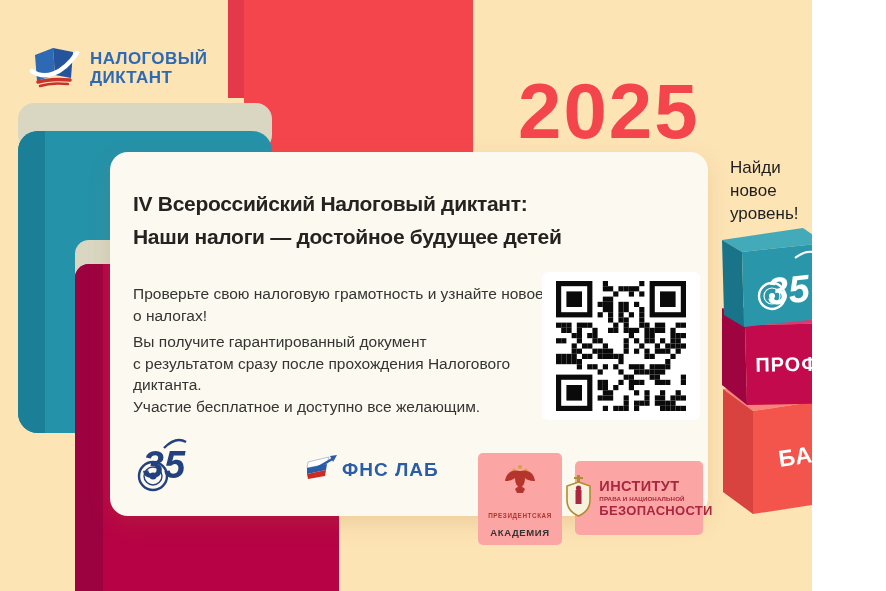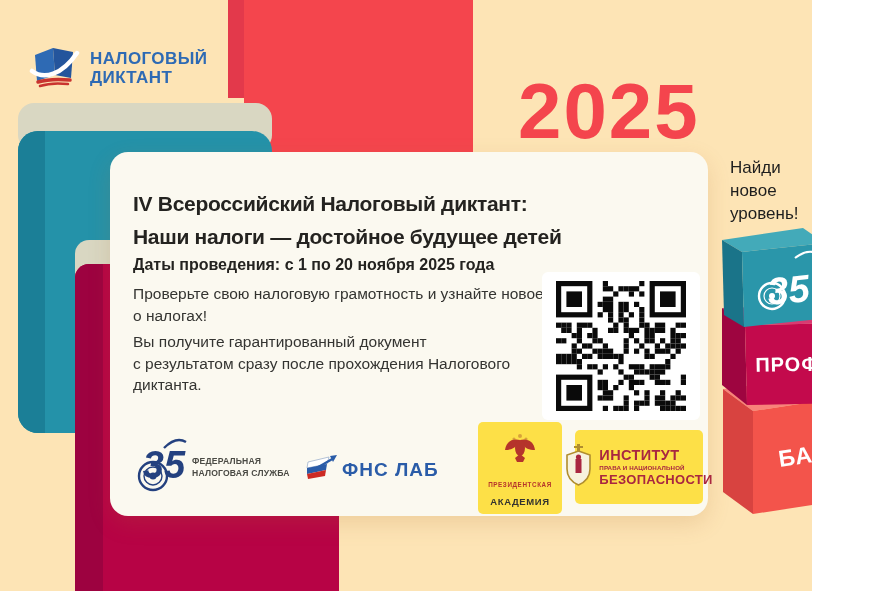--- a/index.html
+++ b/index.html
@@ -40,21 +40,21 @@
   
   .qr-panel{left:432px;top:120px;width:158px;height:148px;background:#ffffff;border-radius:6px;}
   .qr-panel svg{position:absolute;left:14px;top:9px;}
 
   
   .fns-emblem{left:24px;top:282px;}
   .fns-name{left:82px;top:304px;font-size:8.6px;line-height:11.5px;font-weight:600;
     color:#4a4a44;letter-spacing:.2px;}
   .fnslab{left:196px;top:302px;display:flex;align-items:center;gap:4px;}
   .fnslab-name{font-size:19px;font-weight:bold;color:var(--fns-blue);letter-spacing:1px;}
-  .white-box{background:#fde047;border-radius:5px;}
+  .white-box{background:#fca5a5;border-radius:5px;margin-top:31px;}
   .academy{left:368px;top:270px;width:84px;height:92px;display:flex;flex-direction:column;
     align-items:center;justify-content:center;gap:8px;}
   .academy-l1{font-size:6.3px;letter-spacing:.6px;color:var(--academy-red);font-weight:bold;margin-top:3px;}
   .academy-l2{font-size:9.5px;font-weight:bold;color:#33332f;letter-spacing:.6px;}
   .institute{left:465px;top:278px;width:128px;height:74px;display:flex;align-items:center;
     justify-content:center;gap:7px;}
   .inst-text{display:flex;flex-direction:column;line-height:1;}
   .inst-l1{font-size:14.5px;font-weight:800;color:var(--institute-red);letter-spacing:.4px;}
   .inst-l2{font-size:6.2px;font-weight:bold;color:var(--institute-red);margin-top:2px;letter-spacing:.1px;}
   .inst-l3{font-size:13px;font-weight:700;color:var(--institute-red);margin-top:2px;letter-spacing:.3px;}
@@ -90,26 +90,26 @@
     </span>
     <span class="brand-text ml">НАЛОГОВЫЙ
 ДИКТАНТ</span>
   </div>
 
   <div class="abs year">2025</div>
 
   <div class="abs card">
     <div class="abs card-title ml">IV Всероссийский Налоговый диктант:
 Наши налоги — достойное будущее детей</div>
-    <div class="abs card-dates">Даты проведения: с 1 по 20 ноября 2025 года</div>
     <div class="abs card-p p2 ml">Вы получите гарантированный документ
 с результатом сразу после прохождения Налогового
 диктанта.</div>
     <div class="abs card-p p1 ml">Проверьте свою налоговую грамотность и узнайте новое
 о налогах!</div>
+    <div class="abs card-p p3 ml">Участие бесплатное и доступно все желающим.</div>
 
     <div class="abs qr-panel">
       <svg width="130" height="130" viewBox="0 0 130 130">
         <g fill="#0a0a0a">
             <rect x="0" y="0" width="36.4" height="36.4"></rect>
             <rect x="5.2" y="5.2" width="26" height="26" fill="#ffffff"></rect>
             <rect x="10.4" y="10.4" width="15.600000000000001" height="15.600000000000001"></rect>
             <rect x="93.60000000000001" y="0" width="36.4" height="36.4"></rect>
             <rect x="98.8" y="5.2" width="26" height="26" fill="#ffffff"></rect>
             <rect x="104" y="10.4" width="15.600000000000001" height="15.600000000000001"></rect>
@@ -323,22 +323,20 @@
 
     <div class="abs fns-emblem">
       <svg width="54" height="64" viewBox="0 0 54 64">
         <circle cx="19" cy="42" r="14" fill="none" style="stroke:var(--fns-navy)" stroke-width="2.4"></circle>
         <circle cx="19" cy="42" r="9" fill="none" style="stroke:var(--fns-navy)" stroke-width="1.4"></circle>
         <circle cx="19" cy="42" r="3.5" style="fill:var(--fns-navy)"></circle>
         <path d="M30 14 Q 42 2 52 8" fill="none" style="stroke:var(--fns-navy)" stroke-width="2.4"></path>
         <text x="30" y="44" text-anchor="middle" font-size="38" font-weight="bold" font-style="italic" style="fill:var(--fns-navy);font-family:'Liberation Sans',sans-serif">35</text>
       </svg>
     </div>
-    <div class="abs fns-name ml">ФЕДЕРАЛЬНАЯ
-НАЛОГОВАЯ СЛУЖБА</div>
 
     <div class="abs fnslab">
       <span>
         <svg width="32" height="27" viewBox="0 0 32 27">
           <path d="M2 8 L23 3 L21 10 L1 14 Z" fill="#ffffff" stroke="#9fb3cd" stroke-width="0.8"></path>
           <path d="M1 14 L21 10 L20 16 L1 20 Z" style="fill:var(--fns-blue)"></path>
           <path d="M1 20 L20 16 L19 22 L2 25 Z" fill="#cc2b24"></path>
           <path d="M9 15 L28 4" fill="none" style="stroke:var(--fns-blue)" stroke-width="2.4"></path>
           <path d="M24 2 L31 1 L27 8 Z" style="fill:var(--fns-blue)"></path>
         </svg>

